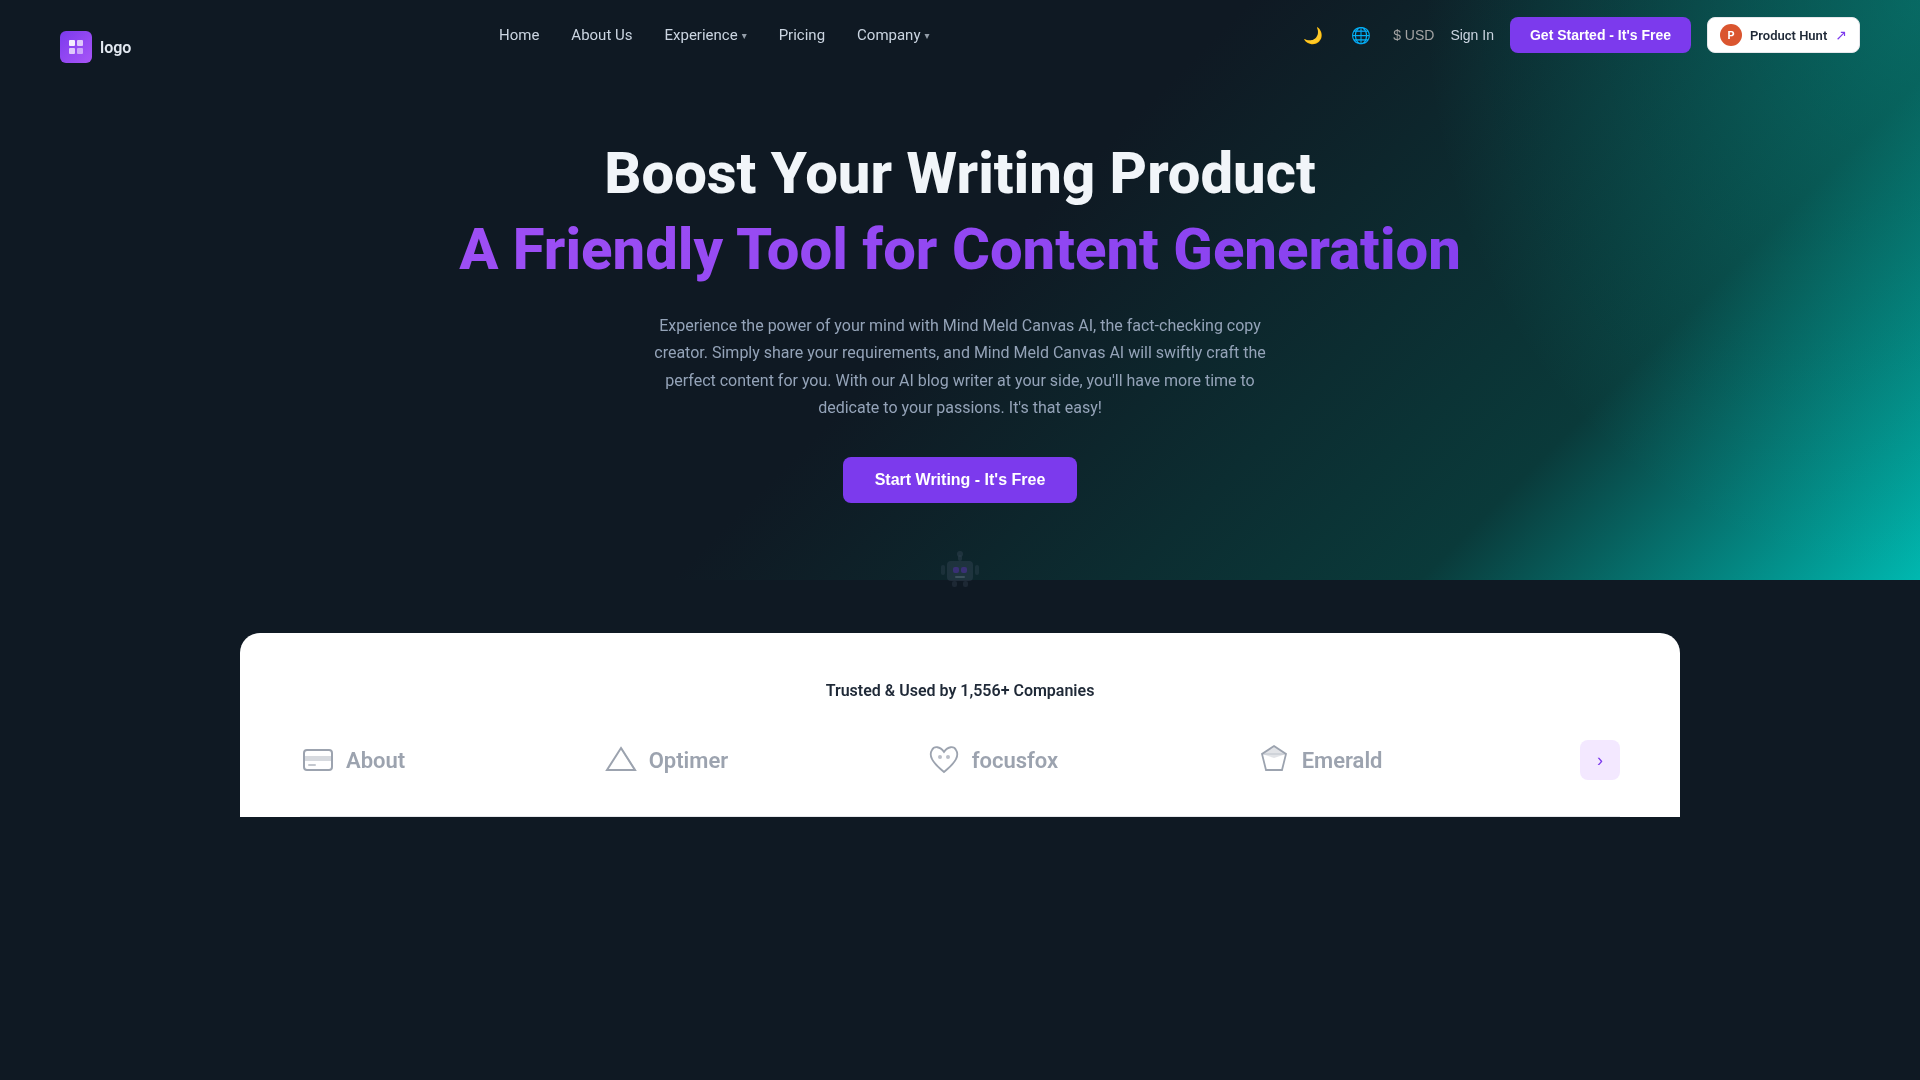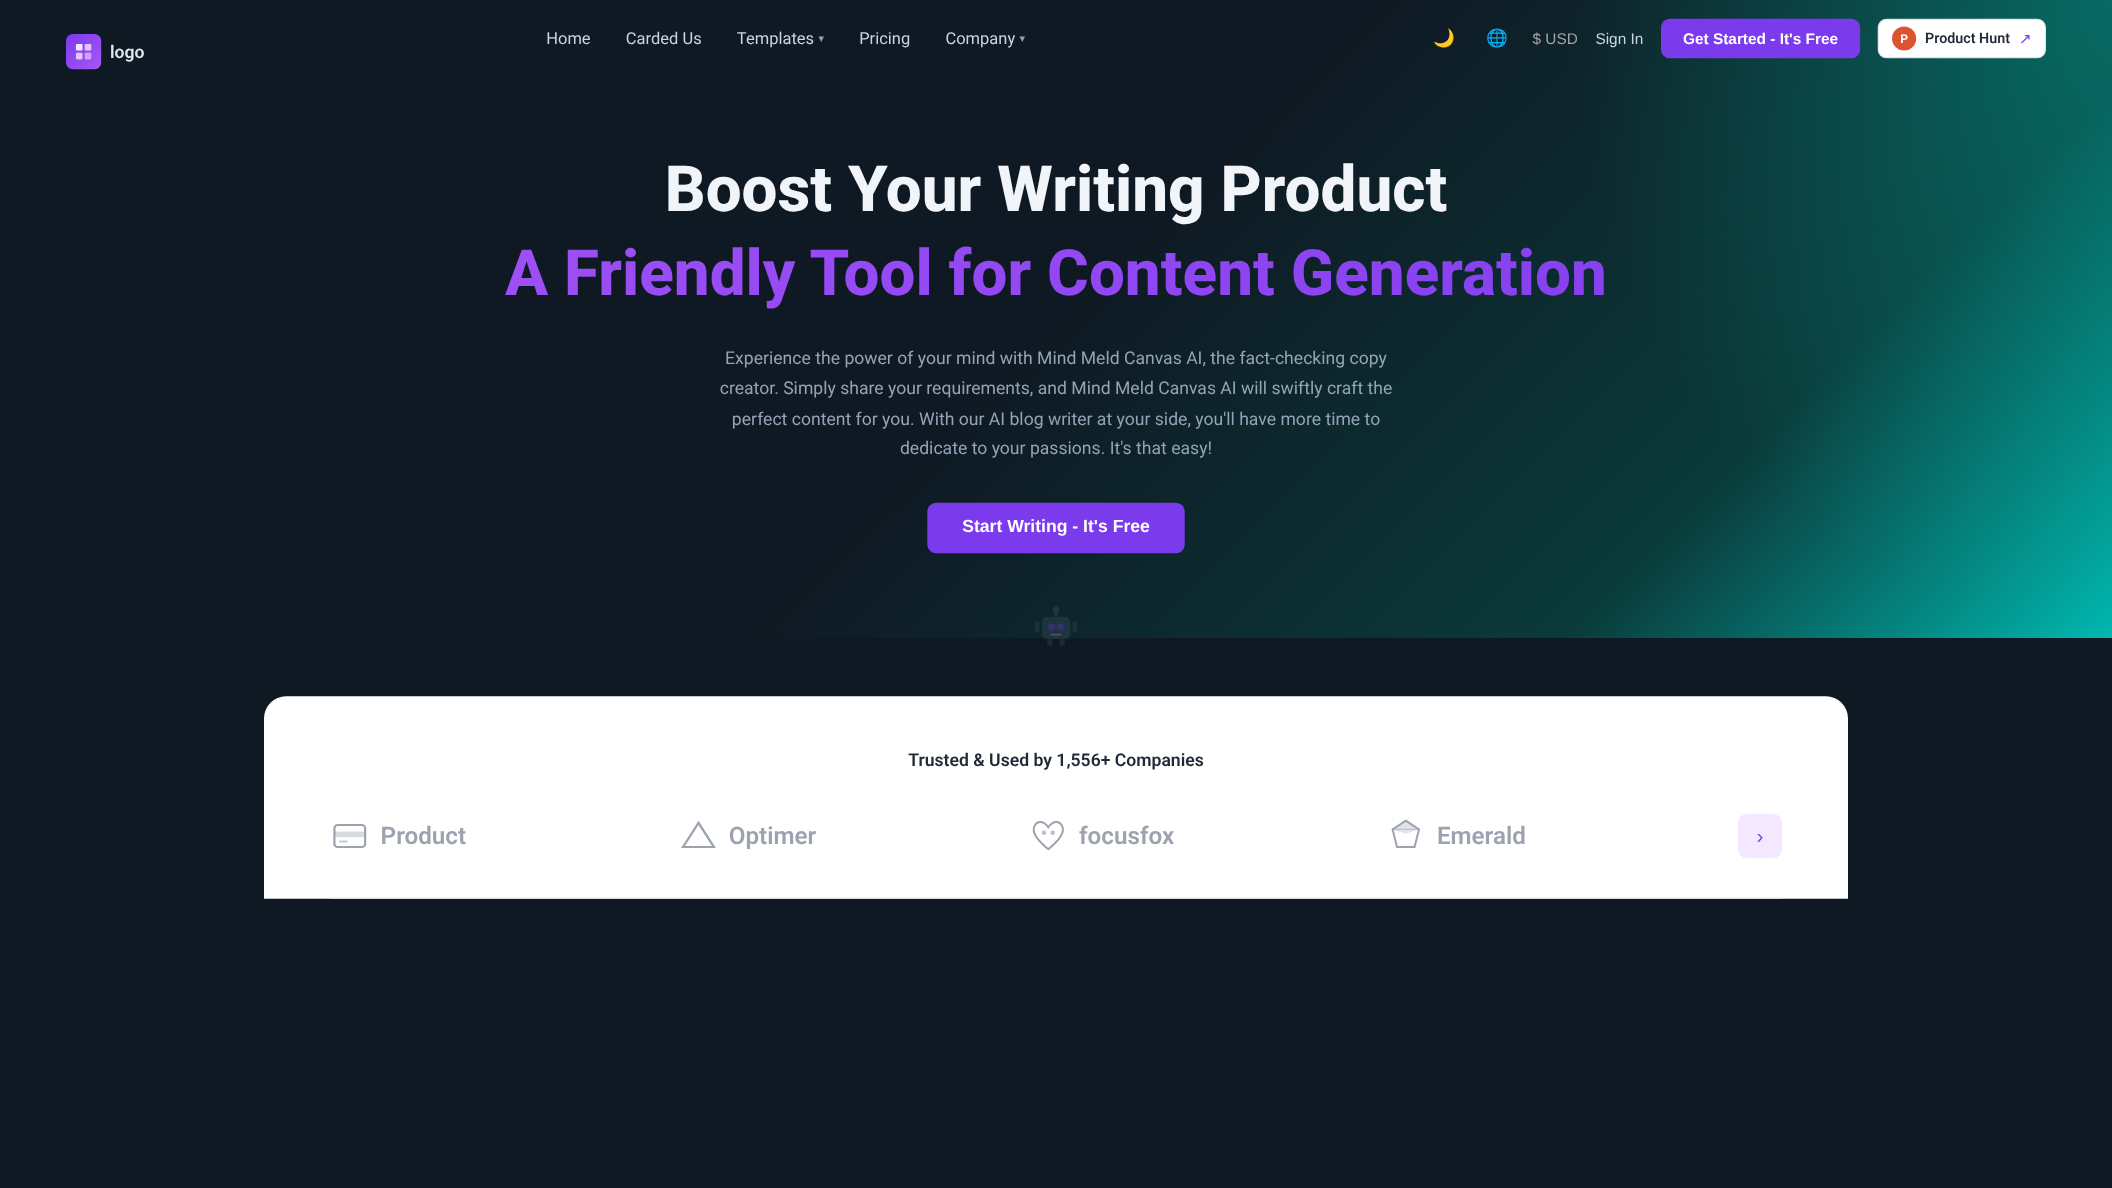--- a/index.html
+++ b/index.html
@@ -279,25 +279,25 @@
         </svg>
       </div>
       <span class="nav-logo-text">logo</span>
     </div>
 
     <ul class="nav-links">
       <li>
           <a href="#">Home</a>
         </li>
       <li>
-          <a href="#">Carded Us</a>
+          <a href="#">About Us</a>
         </li>
       <li>
         <a href="#">
-          <span>Templates</span>
+          <span>Experience</span>
           <span class="chevron">▾</span>
         </a>
       </li>
       <li>
           <a href="#">Pricing</a>
         </li>
       <li>
         <a href="#">
           <span>Company</span>
           <span class="chevron">▾</span>
@@ -351,21 +351,21 @@
     <p class="trusted-title">Trusted &amp; Used by 1,556+ Companies</p>
 
     <div class="companies-row">
 
       <div class="company-item">
         <svg width="36" height="36" viewBox="0 0 36 36" fill="none">
           <rect x="4" y="8" width="28" height="20" rx="3" stroke="#9ca3af" stroke-width="2" fill="none"></rect>
           <rect x="4" y="14" width="28" height="5" fill="#9ca3af" opacity="0.4"></rect>
           <rect x="8" y="22" width="8" height="2" rx="1" fill="#9ca3af" opacity="0.6"></rect>
         </svg>
-        <span>Product</span>
+        <span>About</span>
       </div>
 
       <div class="company-item">
         <svg width="36" height="36" viewBox="0 0 36 36" fill="none">
           <polygon points="18,6 32,28 4,28" stroke="#9ca3af" stroke-width="2" fill="none"></polygon>
           <line x1="18" y1="6" x2="32" y2="28" stroke="#9ca3af" stroke-width="1.5" opacity="0.5"></line>
         </svg>
         <span>Optimer</span>
       </div>
 

